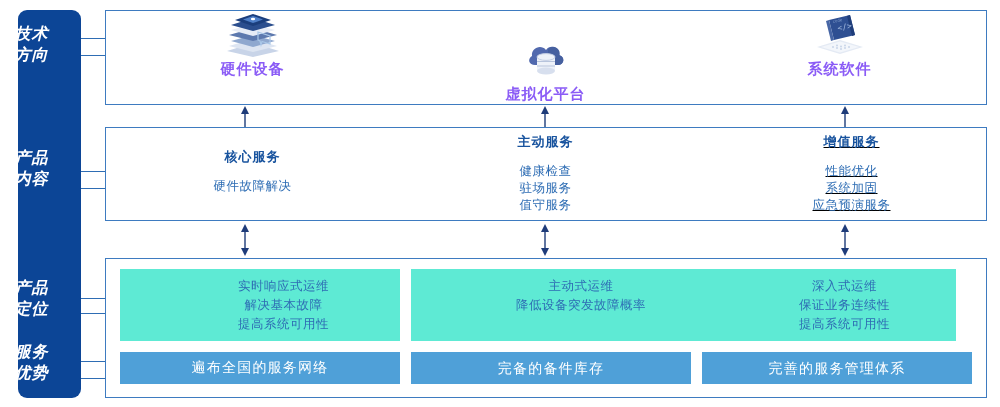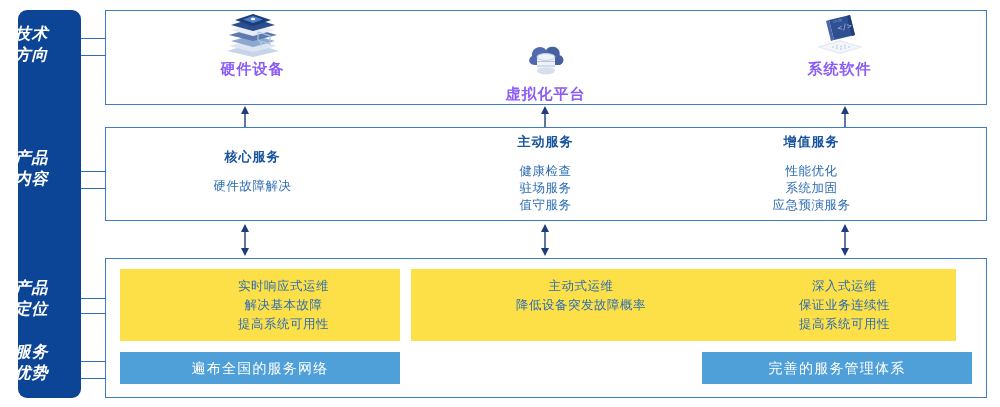--- a/index.html
+++ b/index.html
@@ -111,21 +111,21 @@
     color: #2E6DB4;
     line-height: 17px;
     letter-spacing: .5px;
   }
 
   
   .grey-card {
     position: absolute;
     top: 10px;
     height: 72px;
-    background: #fde047;
+    background: #5eead4;
     text-align: center;
     box-sizing: border-box;
     padding-top: 8px;
     padding-left: 47px;
   }
   .grey-card div {
     font-size: 12.5px;
     color: #2E6DB4;
     line-height: 19px;
     letter-spacing: .5px;
@@ -289,21 +289,21 @@
 
   <div class="content-col" style="left:428px; top:133px; width:235px;">
     <div class="content-title">主动服务</div>
     <div class="content-list">
       <div>健康检查</div>
       <div>驻场服务</div>
       <div>值守服务</div>
     </div>
   </div>
 
-  <div class="content-col" style="left:694px; top:133px; width:235px;">
+  <div class="content-col" style="left:734px; top:133px; width:235px;text-decoration:underline;">
     <div class="content-title">增值服务</div>
     <div class="content-list">
       <div>性能优化</div>
       <div>系统加固</div>
       <div>应急预演服务</div>
     </div>
   </div>
 
   <div class="arrow-both" style="left:238px; top:224px;">
     <svg width="14" height="32" viewBox="0 0 14 32">
@@ -337,17 +337,18 @@
     <div class="grey-card" style="left:305px; width:293px;">
       <div>主动式运维</div>
       <div>降低设备突发故障概率</div>
     </div>
     <div class="grey-card" style="left:580px; width:270px;">
       <div>深入式运维</div>
       <div>保证业务连续性</div>
       <div>提高系统可用性</div>
     </div>
 
-    <div class="blue-bar" style="left:14px; width:280px;">遍布全国的服务网络</div>
+    <div class="blue-bar" style="left:14px; width:280px;font-family:Liberation Serif, serif;">遍布全国的服务网络</div>
+    <div class="blue-bar" style="left:305px; width:280px;">完备的备件库存</div>
     <div class="blue-bar" style="left:596px; width:270px;">完善的服务管理体系</div>
   </div>
 
 </div>
 
 </body></html>

